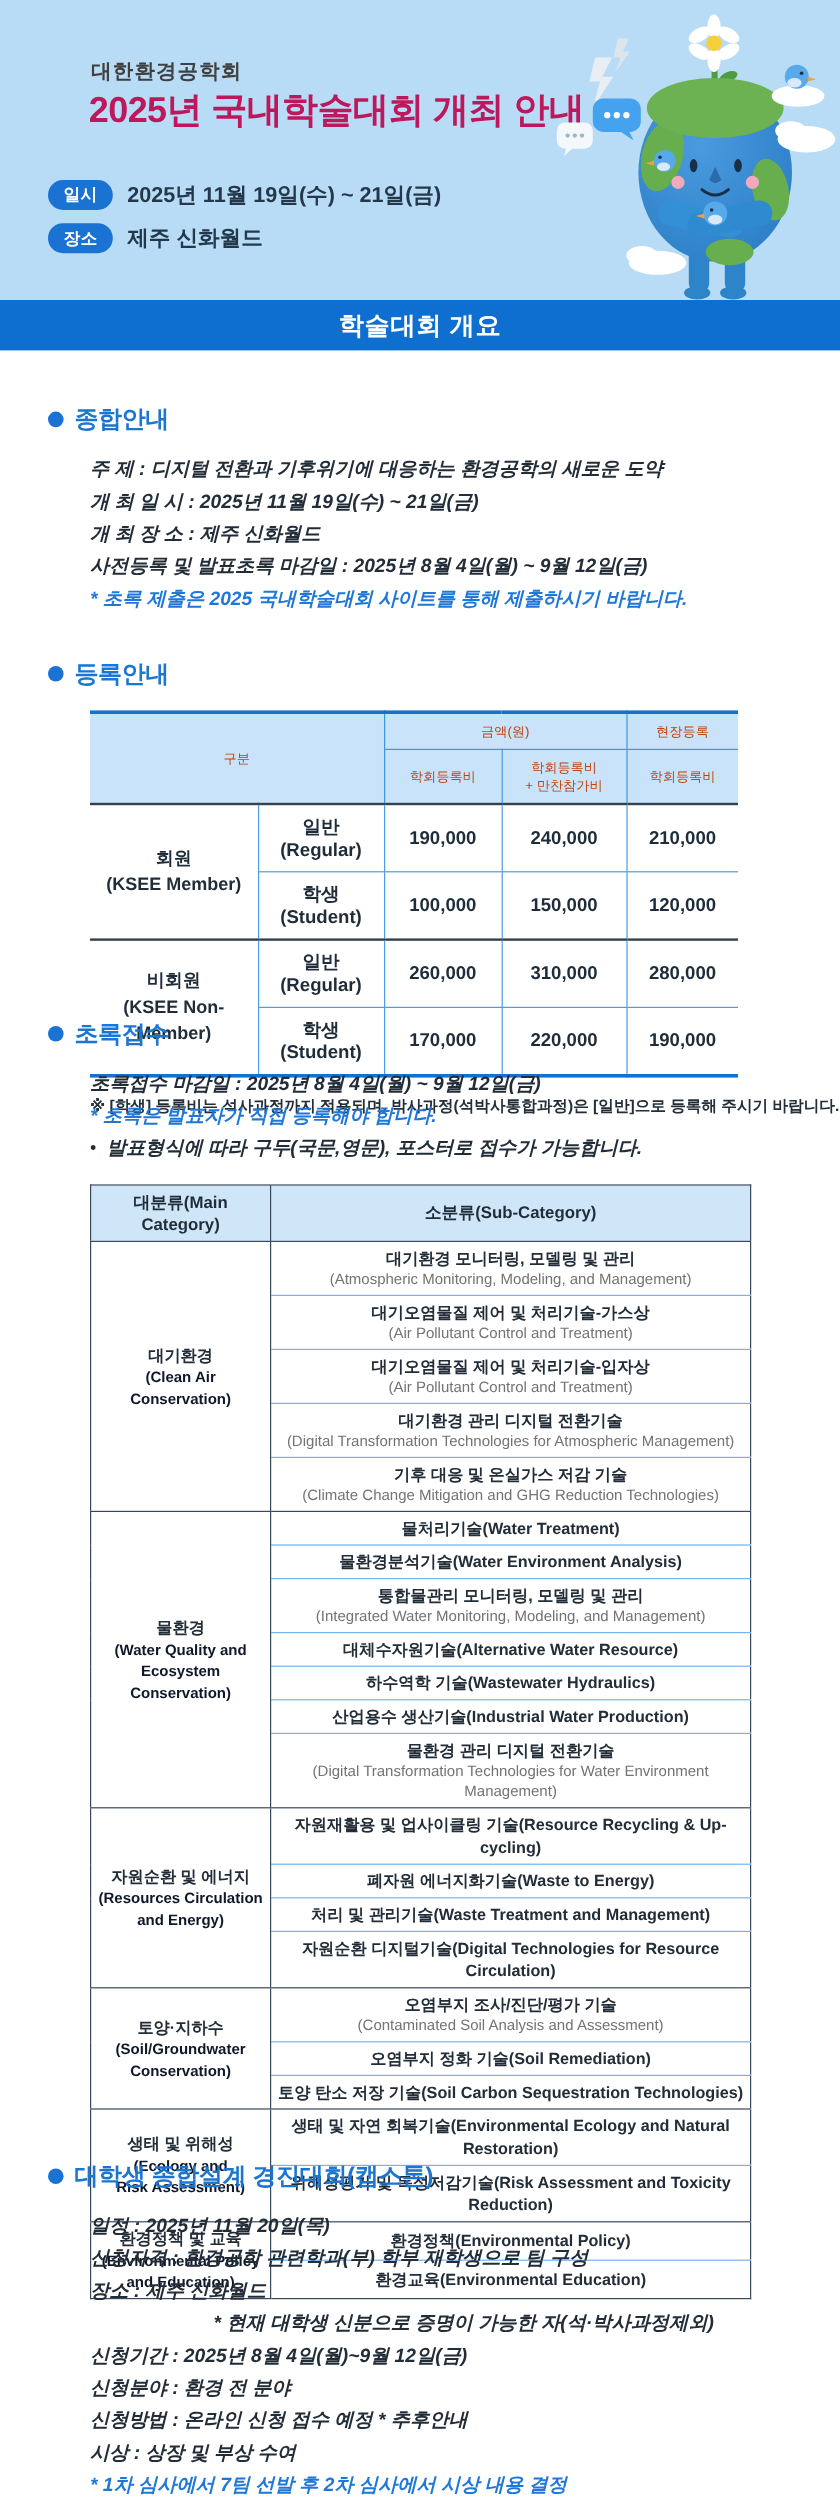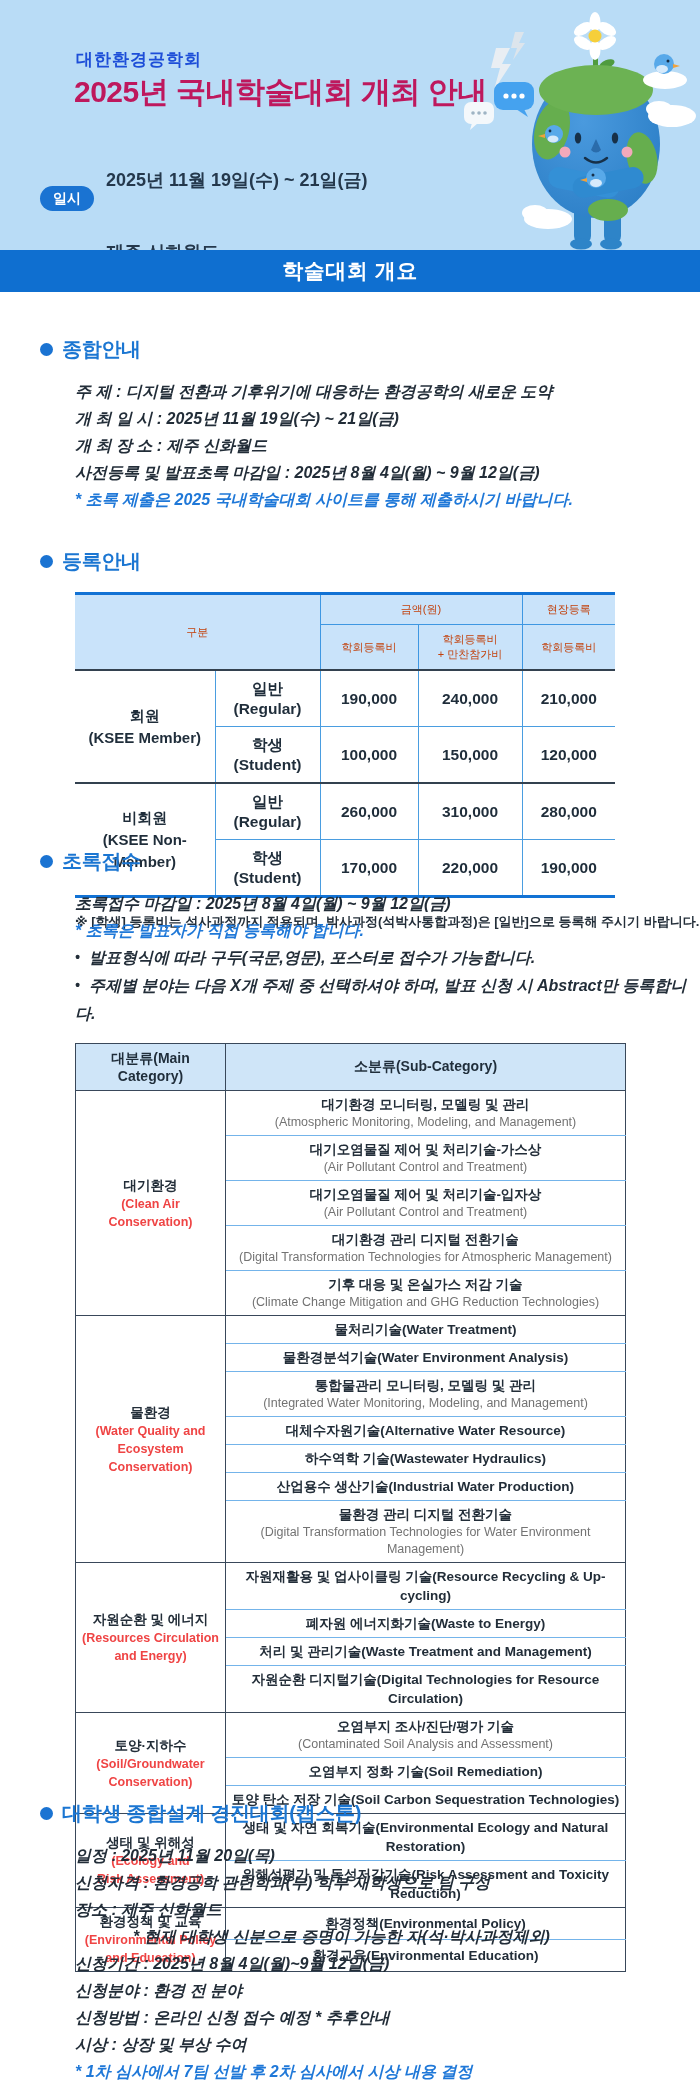--- a/index.html
+++ b/index.html
@@ -8,25 +8,25 @@
     height: 2100px;
     position: relative;
     overflow: hidden;
     background: #ffffff;
     font-family: "Liberation Sans", "DejaVu Sans", sans-serif;
     color: #222d38;
   }
 
   
   .hero { position: absolute; top: 0; left: 0; width: 700px; height: 250px; background: #b9dcf6; overflow: hidden; }
-  .society { position: absolute; left: 76px; top: 48px; font-size: 17px; font-weight: 700; color: #1d4ed8; letter-spacing: 1px; text-align: center; }
+  .society { position: absolute; left: 76px; top: 48px; font-size: 17px; font-weight: 700; color: #404040; letter-spacing: 1px; text-align: center; }
   .main-title { position: absolute; left: 74px; top: 72px; font-size: 30px; font-weight: 800; color: #be185d; letter-spacing: -0.5px; }
   .hero-info { position: absolute; left: 40px; top: 150px; }
   .info-row { display: flex; align-items: center; margin-bottom: 11px; }
-  .badge { background: #1a73d2; color: #fff; font-size: 14px; font-weight: 700; border-radius: 14px; padding: 4px 13px; margin-right: 12px; line-height: 1.2; margin-top: 36px; }
+  .badge { background: #1a73d2; color: #fff; font-size: 14px; font-weight: 700; border-radius: 14px; padding: 4px 13px; margin-right: 12px; line-height: 1.2; }
   .info-text { font-size: 18px; font-weight: 700; color: #24384c; }
   .illustration { position: absolute; right: 2px; top: 6px; width: 240px; height: 245px; }
 
   
   .banner { position: absolute; top: 250px; left: 0; width: 700px; height: 42px; background: #0f6fd0; display: flex; align-items: center; justify-content: center; }
   .banner-title { color: #ffffff; font-size: 21px; font-weight: 800; letter-spacing: 0.5px; }
 
   
   .section { position: absolute; left: 0; width: 700px; }
   #sec-overview { top: 336px; }
@@ -34,21 +34,21 @@
   #sec-abstract { top: 848px; }
   #sec-capstone { top: 1800px; }
 
   .sec-title { display: flex; align-items: center; margin-left: 40px; }
   .bullet { width: 13px; height: 13px; border-radius: 50%; background: #1a73d2; margin-right: 9px; flex: 0 0 auto; }
   .sec-title-text { font-size: 20px; font-weight: 800; color: #1b76d2; letter-spacing: -0.3px; }
 
   .body-lines { margin: 15px 0 0 75px; }
   .line { font-size: 16px; font-weight: 600; line-height: 27px; color: #222d38; font-style: italic; }
   .line.blue { color: #1f78d8; }
-  .line.indent { margin-left: 58px; }
+  .line.indent { margin-left: 103px; }
   .line.dot::before { content: "\2022"; margin-right: 9px; font-size: 14px; position: relative; top: -1px; }
 
   
   .fee-table { margin: 17px 0 0 75px; width: 540px; border-collapse: collapse; table-layout: fixed;
                border-top: 3px solid #1272d4; border-bottom: 3px solid #1272d4; }
   .fee-table th { background: #c9e3fa; font-size: 11px; font-weight: 400; color: #c2410c;
                   border: 1px solid #3e97e2; padding: 7px 3px; }
   .fee-table td { background: #fff; font-size: 15.5px; font-weight: 600; text-align: center; color: #1f2d3a;
                   border: 1px solid #4a9de0; padding: 8px 3px; }
   .fee-table tr > *:first-child { border-left: none; }
@@ -68,21 +68,21 @@
   .cat-table th { background: #cfe5f8; font-size: 14px; font-weight: 700; color: #1f2d3a;
                   padding: 6px 2px; border-bottom: 1.5px solid #39485a; }
   .cat-table th:first-child { border-right: 1.5px solid #39485a; }
   .cat-table td { text-align: center; vertical-align: middle; padding: 4px 4px; background: #fff; }
   .cat-table td.main-cell { border-right: 1.5px solid #39485a; }
   .cat-table tr.group-start > td { border-top: 1.5px solid #39485a; }
   .cat-table tbody tr:first-child > td { border-top: none; }
   .cat-table td.sub-cell { border-top: 1px solid #74b4ea; }
   .cat-table tr.group-start > td.sub-cell { border-top: 1.5px solid #39485a; }
   .main-ko { font-size: 13.5px; font-weight: 700; color: #222d38; line-height: 19px; }
-  .main-en { font-size: 12.5px; font-weight: 600; color: #ef4444; line-height: 18px; }
+  .main-en { font-size: 12.5px; font-weight: 600; color: #0f172a; line-height: 18px; }
   .sub-ko { font-size: 13.5px; font-weight: 600; color: #222d38; line-height: 19px; }
   .sub-en { font-size: 12.5px; font-weight: 500; color: #737373; line-height: 17px; }
 </style>
 </head>
 <body>
 
 <div class="hero">
   <div class="society">대한환경공학회</div>
   <div class="main-title">2025년 국내학술대회 개최 안내</div>
   <div class="hero-info">
@@ -261,21 +261,20 @@
 
 <div class="section" id="sec-abstract">
   <div class="sec-title">
     <span class="bullet"></span>
     <span class="sec-title-text">초록접수</span>
   </div>
   <div class="body-lines">
       <div class="line">초록접수 마감일 : 2025년 8월 4일(월) ~ 9월 12일(금)</div>
       <div class="line blue">* 초록은 발표자가 직접 등록해야 합니다.</div>
       <div class="line dot">발표형식에 따라 구두(국문,영문), 포스터로 접수가 가능합니다.</div>
-      <div class="line dot">주제별 분야는 다음 X개 주제 중 선택하셔야 하며, 발표 신청 시 Abstract만 등록합니다.</div>
     </div>
   <table class="cat-table">
     <colgroup>
         <col style="width:150px">
         <col style="width:400px">
       </colgroup>
     <thead>
       <tr>
         <th>대분류(Main Category)</th>
         <th>소분류(Sub-Category)</th>

